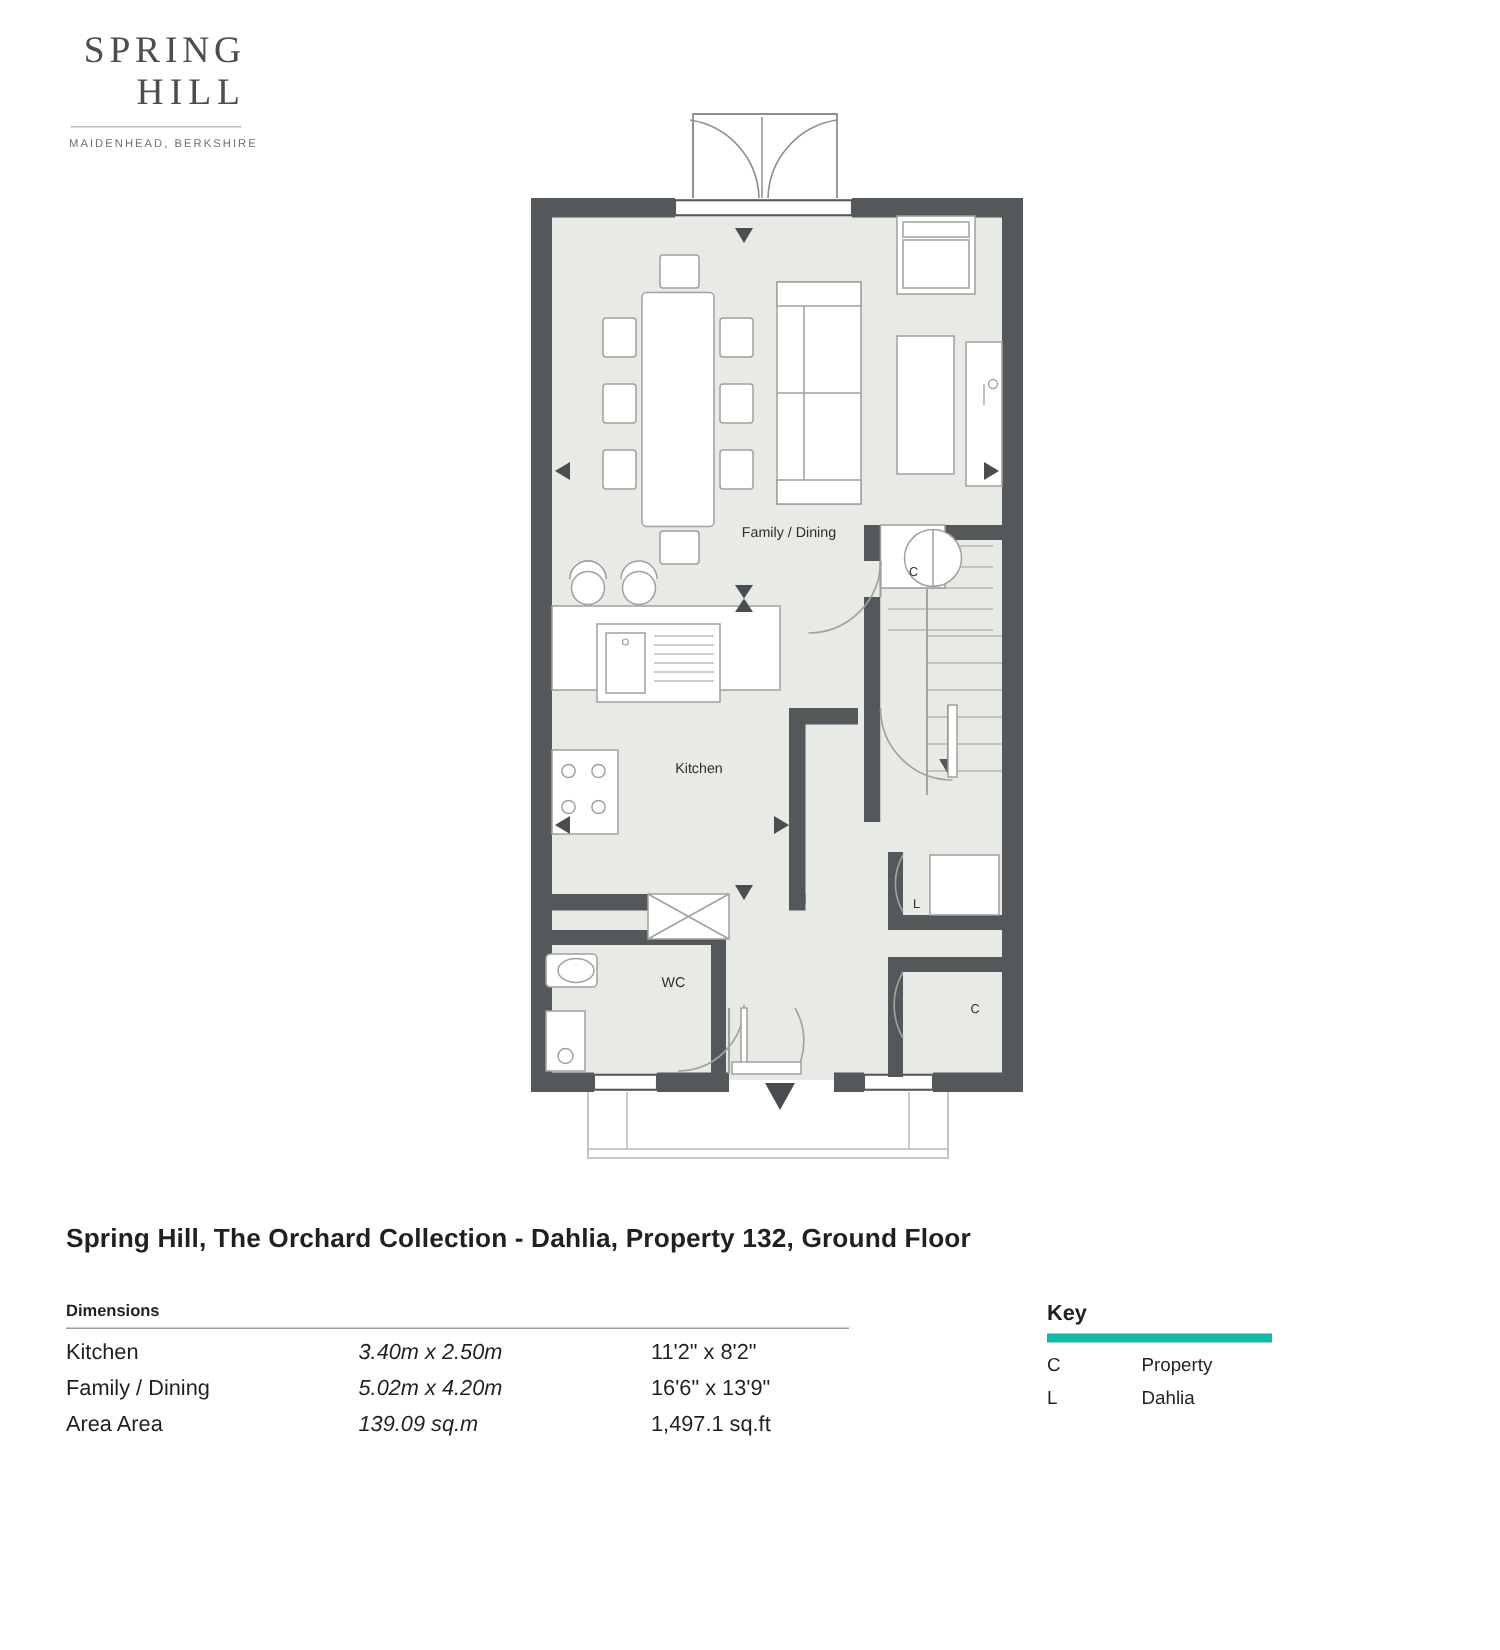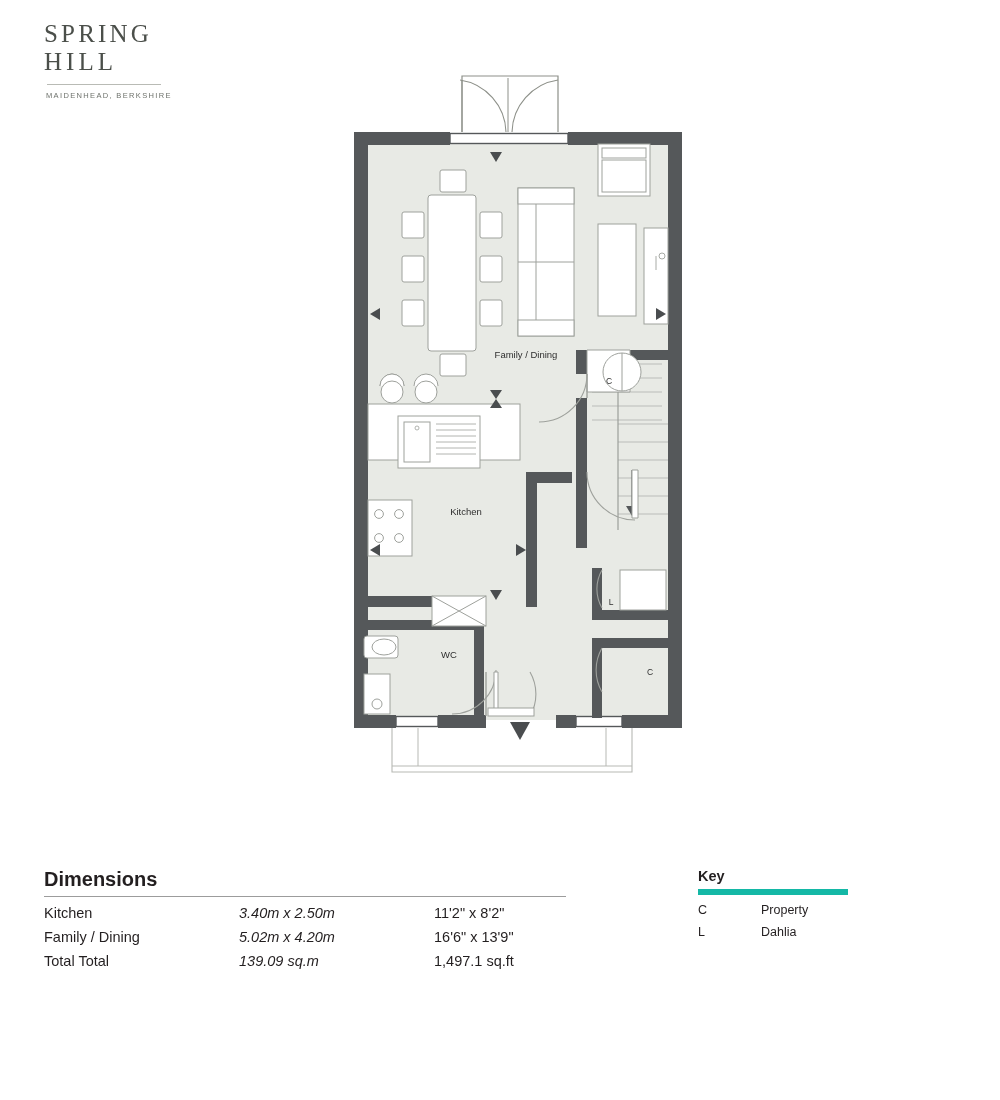--- a/index.html
+++ b/index.html
@@ -20,21 +20,21 @@
   .logo {
     position: absolute;
     left: 44px; top: 20px;
     width: 200px;
   }
   .logo-line1, .logo-line2 {
     font-family: "Liberation Serif", serif;
     font-size: 25px;
     letter-spacing: 3.2px;
     color: #4b4f4a;
-    text-align: left;
+    text-align: right;
     width: 120px;
     line-height: 28px;
   }
   .logo-line2 { letter-spacing: 4px; }
   .logo-rule {
     width: 114px; height: 1px;
     background: #b9bbb5;
     margin: 8px 0 6px 3px;
   }
   .logo-sub {
@@ -63,21 +63,21 @@
     letter-spacing: 0.1px;
   }
 
   
   .dims {
     position: absolute;
     left: 44px; top: 868px;
     width: 522px;
   }
   .dims-head {
-    font-size: 20px;
+    font-size: 11px;
     font-weight: bold;
     color: #231f20;
     padding-bottom: 5px;
     border-bottom: 1px solid #9c9c9c;
   }
   .dims-row {
     display: flex;
     font-size: 14.5px;
     color: #231f20;
     padding-top: 8px;
@@ -286,36 +286,37 @@
 
       <text x="196" y="298" text-anchor="middle" font-family="Liberation Sans, sans-serif" font-size="9.5" fill="#2e2e2e">Family / Dining</text>
       <text x="136" y="455" text-anchor="middle" font-family="Liberation Sans, sans-serif" font-size="9.5" fill="#2e2e2e">Kitchen</text>
       <text x="119" y="598" text-anchor="middle" font-family="Liberation Sans, sans-serif" font-size="9.5" fill="#2e2e2e">WC</text>
       <text x="279" y="324" text-anchor="middle" font-family="Liberation Sans, sans-serif" font-size="8.5" fill="#2e2e2e">C</text>
       <text x="320" y="615" text-anchor="middle" font-family="Liberation Sans, sans-serif" font-size="8.5" fill="#2e2e2e">C</text>
       <text x="281" y="545" text-anchor="middle" font-family="Liberation Sans, sans-serif" font-size="8.5" fill="#2e2e2e">L</text>
     </svg>
   </div>
 
+  <div class="plan-title">Spring Hill, The Orchard Collection - Dahlia, Property 132, Ground Floor</div>
 
   <div class="dims">
     <div class="dims-head">Dimensions</div>
 
     <div class="dims-row">
       <div class="c1">Kitchen</div>
       <div class="c2">3.40m x 2.50m</div>
       <div class="c3">11'2" x 8'2"</div>
     </div>
     <div class="dims-row">
       <div class="c1">Family / Dining</div>
       <div class="c2">5.02m x 4.20m</div>
       <div class="c3">16'6" x 13'9"</div>
     </div>
     <div class="dims-row">
-      <div class="c1">Total Total</div>
+      <div class="c1">Area Area</div>
       <div class="c2">139.09 sq.m</div>
       <div class="c3">1,497.1 sq.ft</div>
     </div>
   </div>
 
   <div class="key">
     <div class="key-head">Key</div>
     <div class="key-row">
       <div class="k">C</div>
       <div>Property</div>

